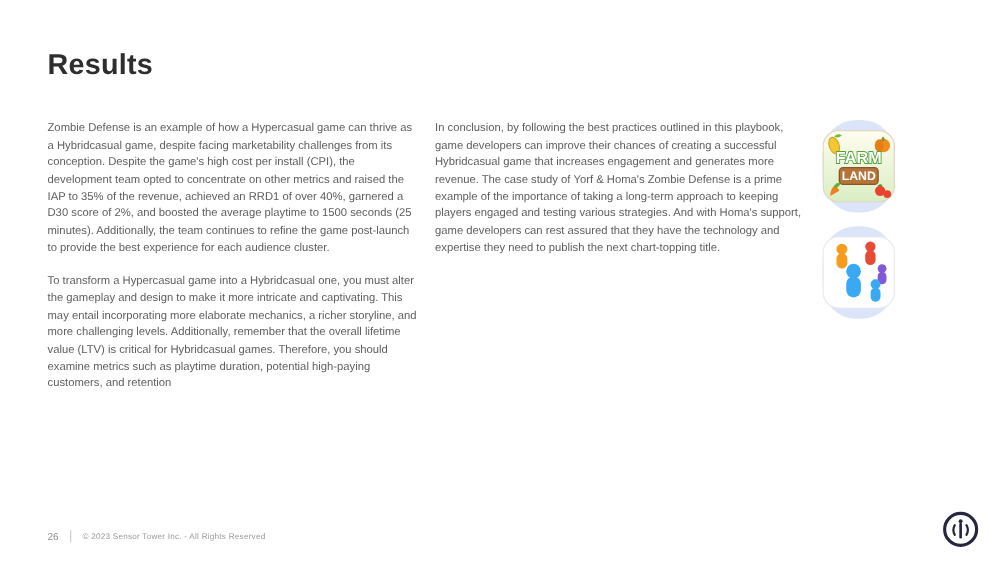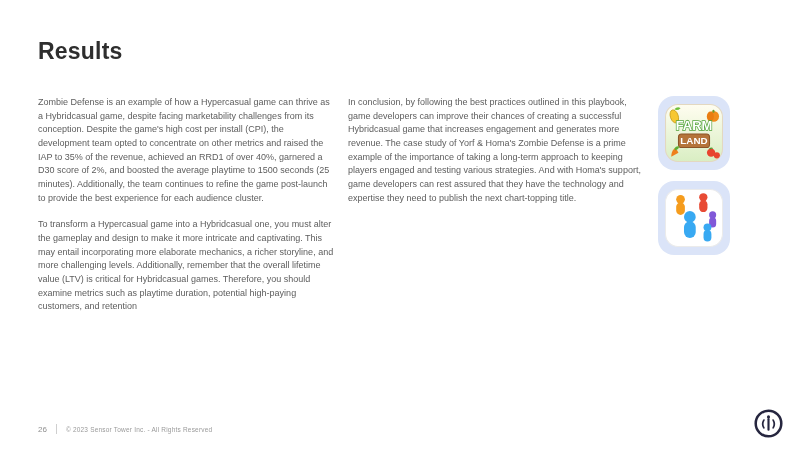--- a/index.html
+++ b/index.html
@@ -35,23 +35,23 @@
   .col-right { left: 348px; }
 
   .tiles {
     position: absolute;
     left: 658px; top: 96px;
     display: flex;
     flex-direction: column;
     gap: 11px;
   }
   .tile {
-    width: 72px; height: 74px;
+    width: 58px; height: 74px;
     background: #dbe4f8;
-    border-radius: 16px;
+    border-radius: 27px;
     display: flex;
     align-items: center;
     justify-content: center;
   }
   .tile svg { width: 58px; height: 58px; display: block; }
 
   .footer {
     position: absolute;
     left: 38px; bottom: 16px;
     display: flex;

